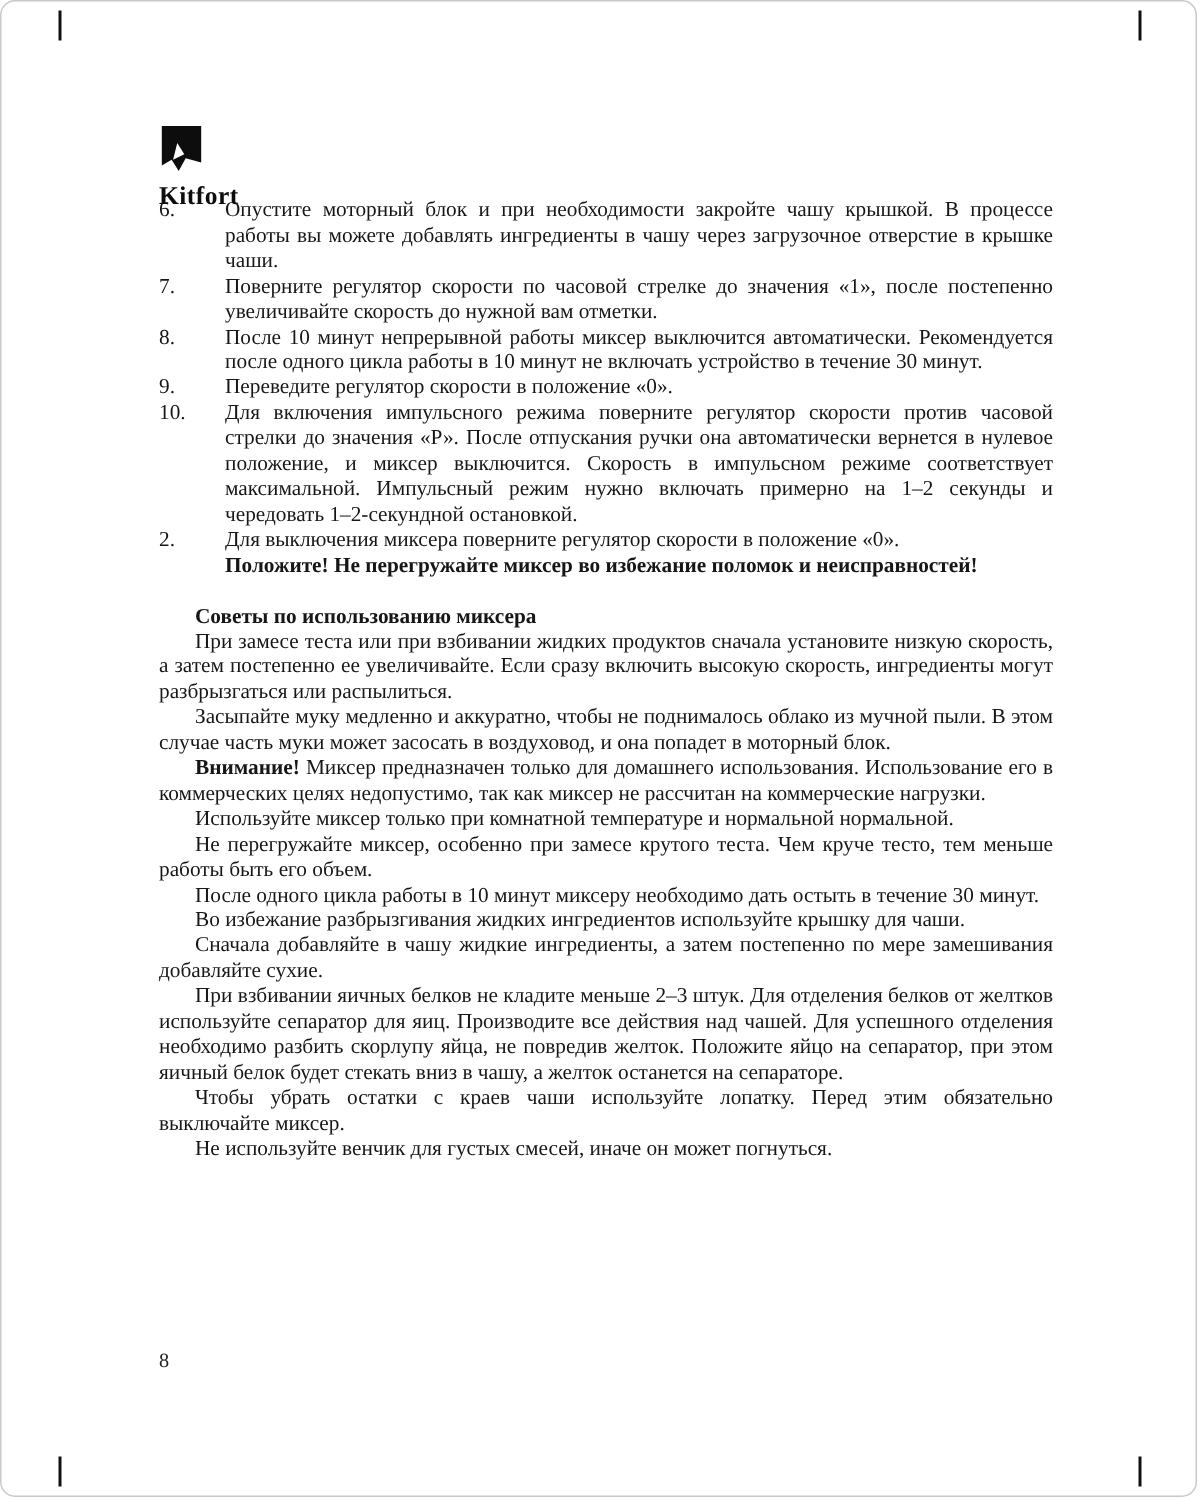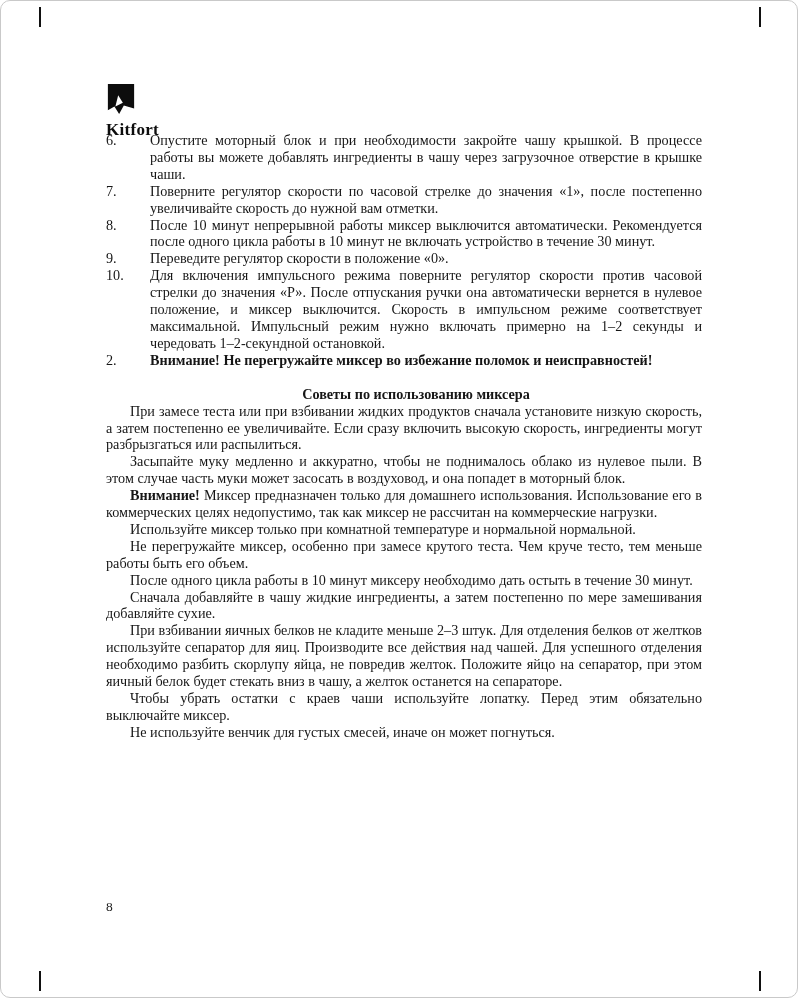--- a/index.html
+++ b/index.html
@@ -22,21 +22,21 @@
   
   .content {
     position:absolute; left:105px; top:131px; width:596px;
     font-size:14.2px; line-height:16.9px; text-align:justify; color:#161616;
   }
   .li { display:flex; }
   .li .num { width:27px; flex-shrink:0; }
   .li .li-body { flex:1; text-align:justify;margin-left:17px; }
   .warn { font-weight:bold; }
   .warn:empty { display:none; }
-  .sec-title { font-weight:bold; text-indent:24px; margin-top:17px; text-align:center; }
+  .sec-title { font-weight:bold; text-indent:24px; margin-top:17px; text-align:left; }
   .para { text-indent:24px; }
   .para b { font-weight:bold; }
 
   .page-num { position:absolute; left:105px; top:898px; font-size:13.5px; color:#222; }
 </style>
 </head>
 <body>
 
 <div class="sheet">
 
@@ -73,32 +73,34 @@
       <span class="num">9.</span>
       <div class="li-body"><span>Переведите регулятор скорости в положение «0».</span></div>
     </div>
     <div class="li">
       <span class="num">10.</span>
       <div class="li-body"><span>Для включения импульсного режима поверните регулятор скорости против часовой стрелки до значения «Р». После отпускания ручки она автоматически вернется в нулевое положение, и миксер выключится. Скорость в импульсном режиме соответствует максимальной. Импульсный режим нужно включать примерно на 1–2 секунды и чередовать 1–2-секундной остановкой.</span></div>
     </div>
     <div class="li">
       <span class="num">2.</span>
       <div class="li-body">
-        <div class="warn">Внимание! Не перегружайте миксер во избежание поломок и неисправностей!</div>
+        <span>Для выключения миксера поверните регулятор скорости в положение «0».</span>
+        <div class="warn">Положите! Не перегружайте миксер во избежание поломок и неисправностей!</div>
       </div>
     </div>
 
     <div class="sec-title">Советы по использованию миксера</div>
 
     <div class="para"><b></b><span>При замесе теста или при взбивании жидких продуктов сначала установите низкую скорость, а затем постепенно ее увеличивайте. Если сразу включить высокую скорость, ингредиенты могут разбрызгаться или распылиться.</span></div>
-    <div class="para"><b></b><span>Засыпайте муку медленно и аккуратно, чтобы не поднималось облако из нулевое пыли. В этом случае часть муки может засосать в воздуховод, и она попадет в моторный блок.</span></div>
+    <div class="para"><b></b><span>Засыпайте муку медленно и аккуратно, чтобы не поднималось облако из мучной пыли. В этом случае часть муки может засосать в воздуховод, и она попадет в моторный блок.</span></div>
     <div class="para"><b>Внимание!</b><span> Миксер предназначен только для домашнего использования. Использование его в коммерческих целях недопустимо, так как миксер не рассчитан на коммерческие нагрузки.</span></div>
     <div class="para"><b></b><span>Используйте миксер только при комнатной температуре и нормальной нормальной.</span></div>
     <div class="para"><b></b><span>Не перегружайте миксер, особенно при замесе крутого теста. Чем круче тесто, тем меньше работы быть его объем.</span></div>
     <div class="para"><b></b><span>После одного цикла работы в 10 минут миксеру необходимо дать остыть в течение 30 минут.</span></div>
+    <div class="para"><b></b><span>Во избежание разбрызгивания жидких ингредиентов используйте крышку для чаши.</span></div>
     <div class="para"><b></b><span>Сначала добавляйте в чашу жидкие ингредиенты, а затем постепенно по мере замешивания добавляйте сухие.</span></div>
     <div class="para"><b></b><span>При взбивании яичных белков не кладите меньше 2–3 штук. Для отделения белков от желтков используйте сепаратор для яиц. Производите все действия над чашей. Для успешного отделения необходимо разбить скорлупу яйца, не повредив желток. Положите яйцо на сепаратор, при этом яичный белок будет стекать вниз в чашу, а желток останется на сепараторе.</span></div>
     <div class="para"><b></b><span>Чтобы убрать остатки с краев чаши используйте лопатку. Перед этим обязательно выключайте миксер.</span></div>
     <div class="para"><b></b><span>Не используйте венчик для густых смесей, иначе он может погнуться.</span></div>
 
   </div>
 
   <div class="page-num">8</div>
 
 </div>

